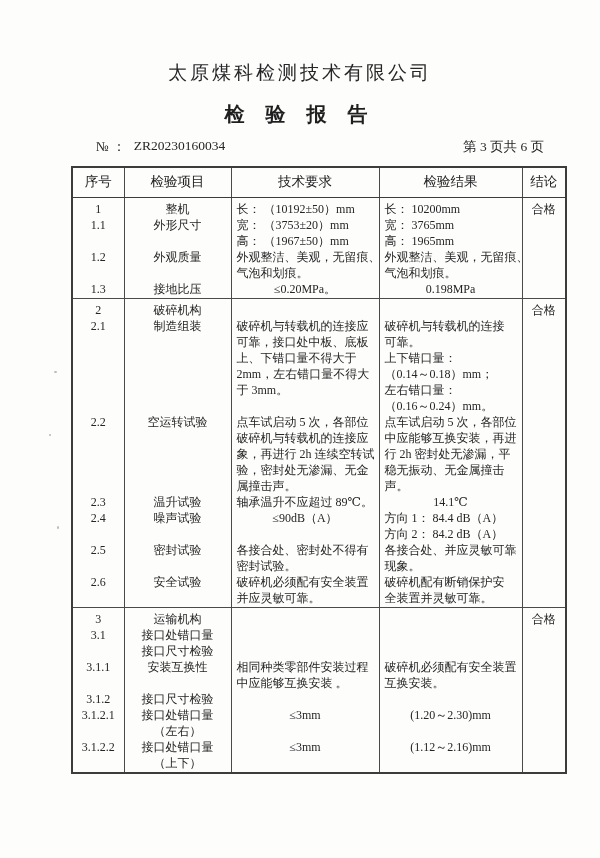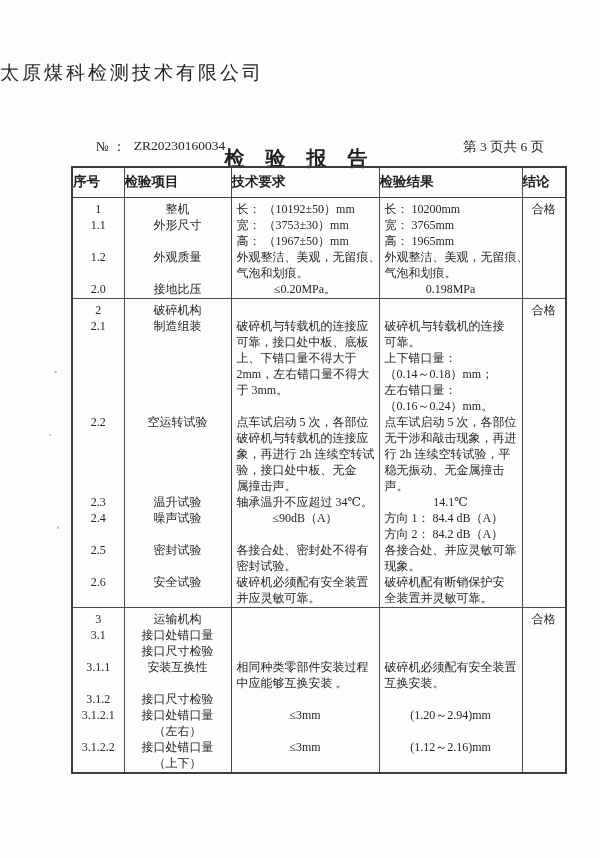--- a/index.html
+++ b/index.html
@@ -8,26 +8,27 @@
     position:relative;
     width:600px; height:858px;
     margin:0 auto;
     background:#fdfdfc;
     color:#2b2b2b;
     font-family:"Liberation Serif","DejaVu Serif",serif;
     overflow:hidden;
   }
   .company-title {
     position:absolute; top:60px; left:0; width:100%;
+    text-align:center;
     font-size:19px; letter-spacing:3px; color:#262626;
   }
   .report-title {
     position:absolute; top:101px; left:0; width:100%;
     text-align:center;
-    font-size:20px; font-weight:700; letter-spacing:8px; color:#1f1f1f;margin-top:44px;
+    font-size:20px; font-weight:700; letter-spacing:8px; color:#1f1f1f;
   }
   .meta-row {
     position:absolute; top:138px; left:96px; right:56px;
     display:flex; justify-content:space-between; align-items:baseline;
     font-size:13.5px; color:#262626;
   }
   .report-no-wrap { display:flex; gap:8px; }
   .report-table {
     position:absolute; top:166px; left:71px;
     width:494px;
@@ -36,22 +37,22 @@
     font-size:12px;
   }
   .report-table th, .report-table td {
     border:1px solid #4a4a4a;
     vertical-align:top;
     overflow:hidden;
   }
   .report-table { border:2px solid #3c3c3c; }
   .report-table thead th {
     height:30px;
-    font-size:13.5px; font-weight:700; color:#222;
-    text-align:left; vertical-align:middle;
+    font-size:13.5px; font-weight:400; color:#222;
+    text-align:center; vertical-align:middle;
     border-bottom:1.5px solid #3c3c3c;
   }
   .report-table td { padding:3px 0 1px 0; }
   .ln {
     height:16px; line-height:16px;
     white-space:nowrap; overflow:hidden;
     color:#252525;
   }
   .a-c { text-align:center; }
   .a-l { text-align:left; padding-left:5px; padding-right:2px; }
@@ -99,33 +100,33 @@
       </tr>
     </thead>
     <tbody>
         <tr>
           <td>
             <div class="ln a-c">1</div>
             <div class="ln a-c">1.1</div>
             <div class="ln a-c"></div>
             <div class="ln a-c">1.2</div>
             <div class="ln a-c"></div>
-            <div class="ln a-c">2.0</div>
+            <div class="ln a-c">1.3</div>
           </td>
           <td>
             <div class="ln a-c">整机</div>
             <div class="ln a-c">外形尺寸</div>
             <div class="ln a-c"></div>
             <div class="ln a-c">外观质量</div>
             <div class="ln a-c"></div>
             <div class="ln a-c">接地比压</div>
           </td>
           <td>
             <div class="ln a-l">长： （10192±50）mm</div>
-            <div class="ln a-l">宽： （3753±30）mm</div>
+            <div class="ln a-l">宽： （3753±20）mm</div>
             <div class="ln a-l">高： （1967±50）mm</div>
             <div class="ln a-l">外观整洁、美观，无留痕、</div>
             <div class="ln a-l">气泡和划痕。</div>
             <div class="ln a-c">≤0.20MPa。</div>
           </td>
           <td>
             <div class="ln a-l">长： 10200mm</div>
             <div class="ln a-l">宽： 3765mm</div>
             <div class="ln a-l">高： 1965mm</div>
             <div class="ln a-l">外观整洁、美观，无留痕、</div>
@@ -183,41 +184,41 @@
             <div class="ln a-l"></div>
             <div class="ln a-l">破碎机与转载机的连接应</div>
             <div class="ln a-l">可靠，接口处中板、底板</div>
             <div class="ln a-l">上、下错口量不得大于</div>
             <div class="ln a-l">2mm，左右错口量不得大</div>
             <div class="ln a-l">于 3mm。</div>
             <div class="ln a-l"></div>
             <div class="ln a-l">点车试启动 5 次，各部位</div>
             <div class="ln a-l">破碎机与转载机的连接应</div>
             <div class="ln a-l">象，再进行 2h 连续空转试</div>
-            <div class="ln a-l">验，接口处中板、无金</div>
+            <div class="ln a-l">验，密封处无渗漏、无金</div>
             <div class="ln a-l">属撞击声。</div>
-            <div class="ln a-l">轴承温升不应超过 34℃。</div>
+            <div class="ln a-l">轴承温升不应超过 89℃。</div>
             <div class="ln a-c">≤90dB（A）</div>
             <div class="ln a-l"></div>
             <div class="ln a-l">各接合处、密封处不得有</div>
             <div class="ln a-l">密封试验。</div>
             <div class="ln a-l">破碎机必须配有安全装置</div>
             <div class="ln a-l">并应灵敏可靠。</div>
           </td>
           <td>
             <div class="ln a-l"></div>
             <div class="ln a-l">破碎机与转载机的连接</div>
             <div class="ln a-l">可靠。</div>
             <div class="ln a-l">上下错口量：</div>
             <div class="ln a-l">（0.14～0.18）mm；</div>
             <div class="ln a-l">左右错口量：</div>
             <div class="ln a-l">（0.16～0.24）mm。</div>
             <div class="ln a-l">点车试启动 5 次，各部位</div>
-            <div class="ln a-l">无干涉和敲击现象，再进</div>
-            <div class="ln a-l">行 2h 连续空转试验，平</div>
+            <div class="ln a-l">中应能够互换安装，再进</div>
+            <div class="ln a-l">行 2h 密封处无渗漏，平</div>
             <div class="ln a-l">稳无振动、无金属撞击</div>
             <div class="ln a-l">声。</div>
             <div class="ln a-c">14.1℃</div>
             <div class="ln a-l">方向 1： 84.4 dB（A）</div>
             <div class="ln a-l">方向 2： 84.2 dB（A）</div>
             <div class="ln a-l">各接合处、并应灵敏可靠</div>
             <div class="ln a-l">现象。</div>
             <div class="ln a-l">破碎机配有断销保护安</div>
             <div class="ln a-l">全装置并灵敏可靠。</div>
           </td>
@@ -262,21 +263,21 @@
             <div class="ln a-c">≤3mm</div>
             <div class="ln a-l"></div>
           </td>
           <td>
             <div class="ln a-l"></div>
             <div class="ln a-l"></div>
             <div class="ln a-l"></div>
             <div class="ln a-l">破碎机必须配有安全装置</div>
             <div class="ln a-l">互换安装。</div>
             <div class="ln a-l"></div>
-            <div class="ln a-c">(1.20～2.94)mm</div>
+            <div class="ln a-c">(1.20～2.30)mm</div>
             <div class="ln a-l"></div>
             <div class="ln a-c">(1.12～2.16)mm</div>
             <div class="ln a-l"></div>
           </td>
           <td>
             <div class="ln a-c">合格</div>
           </td>
         </tr>
       </tbody>
   </table>

